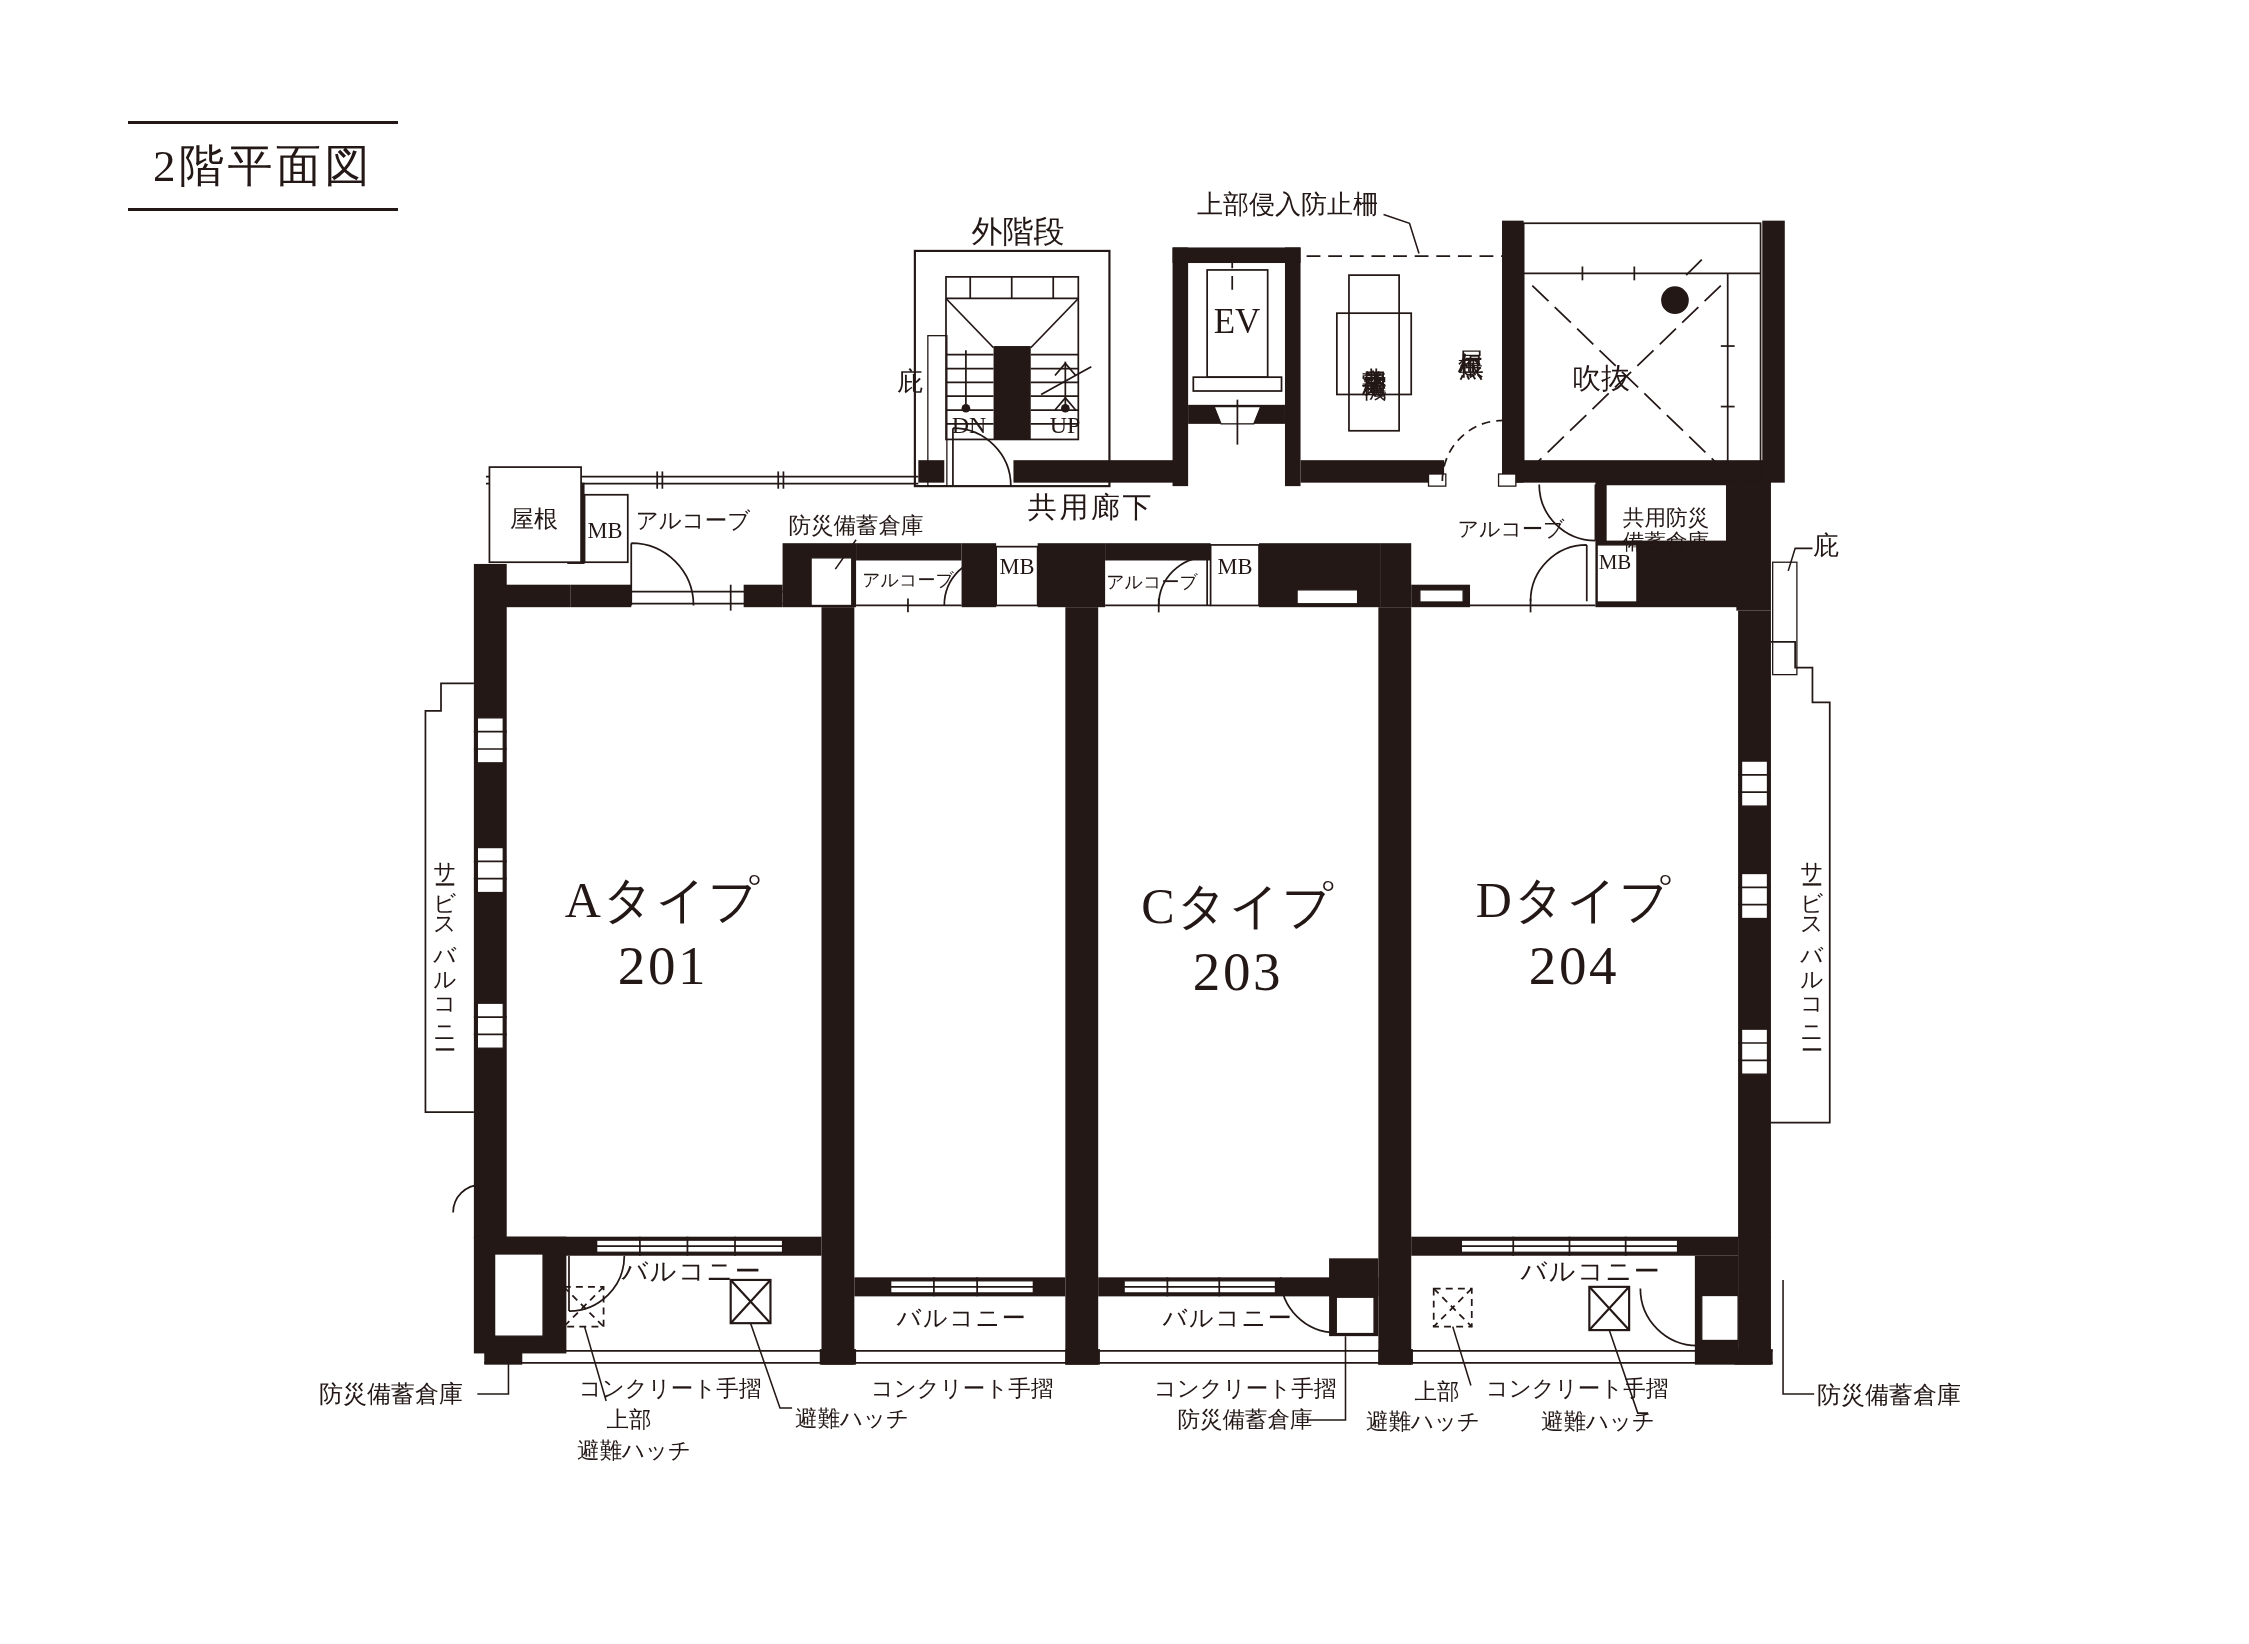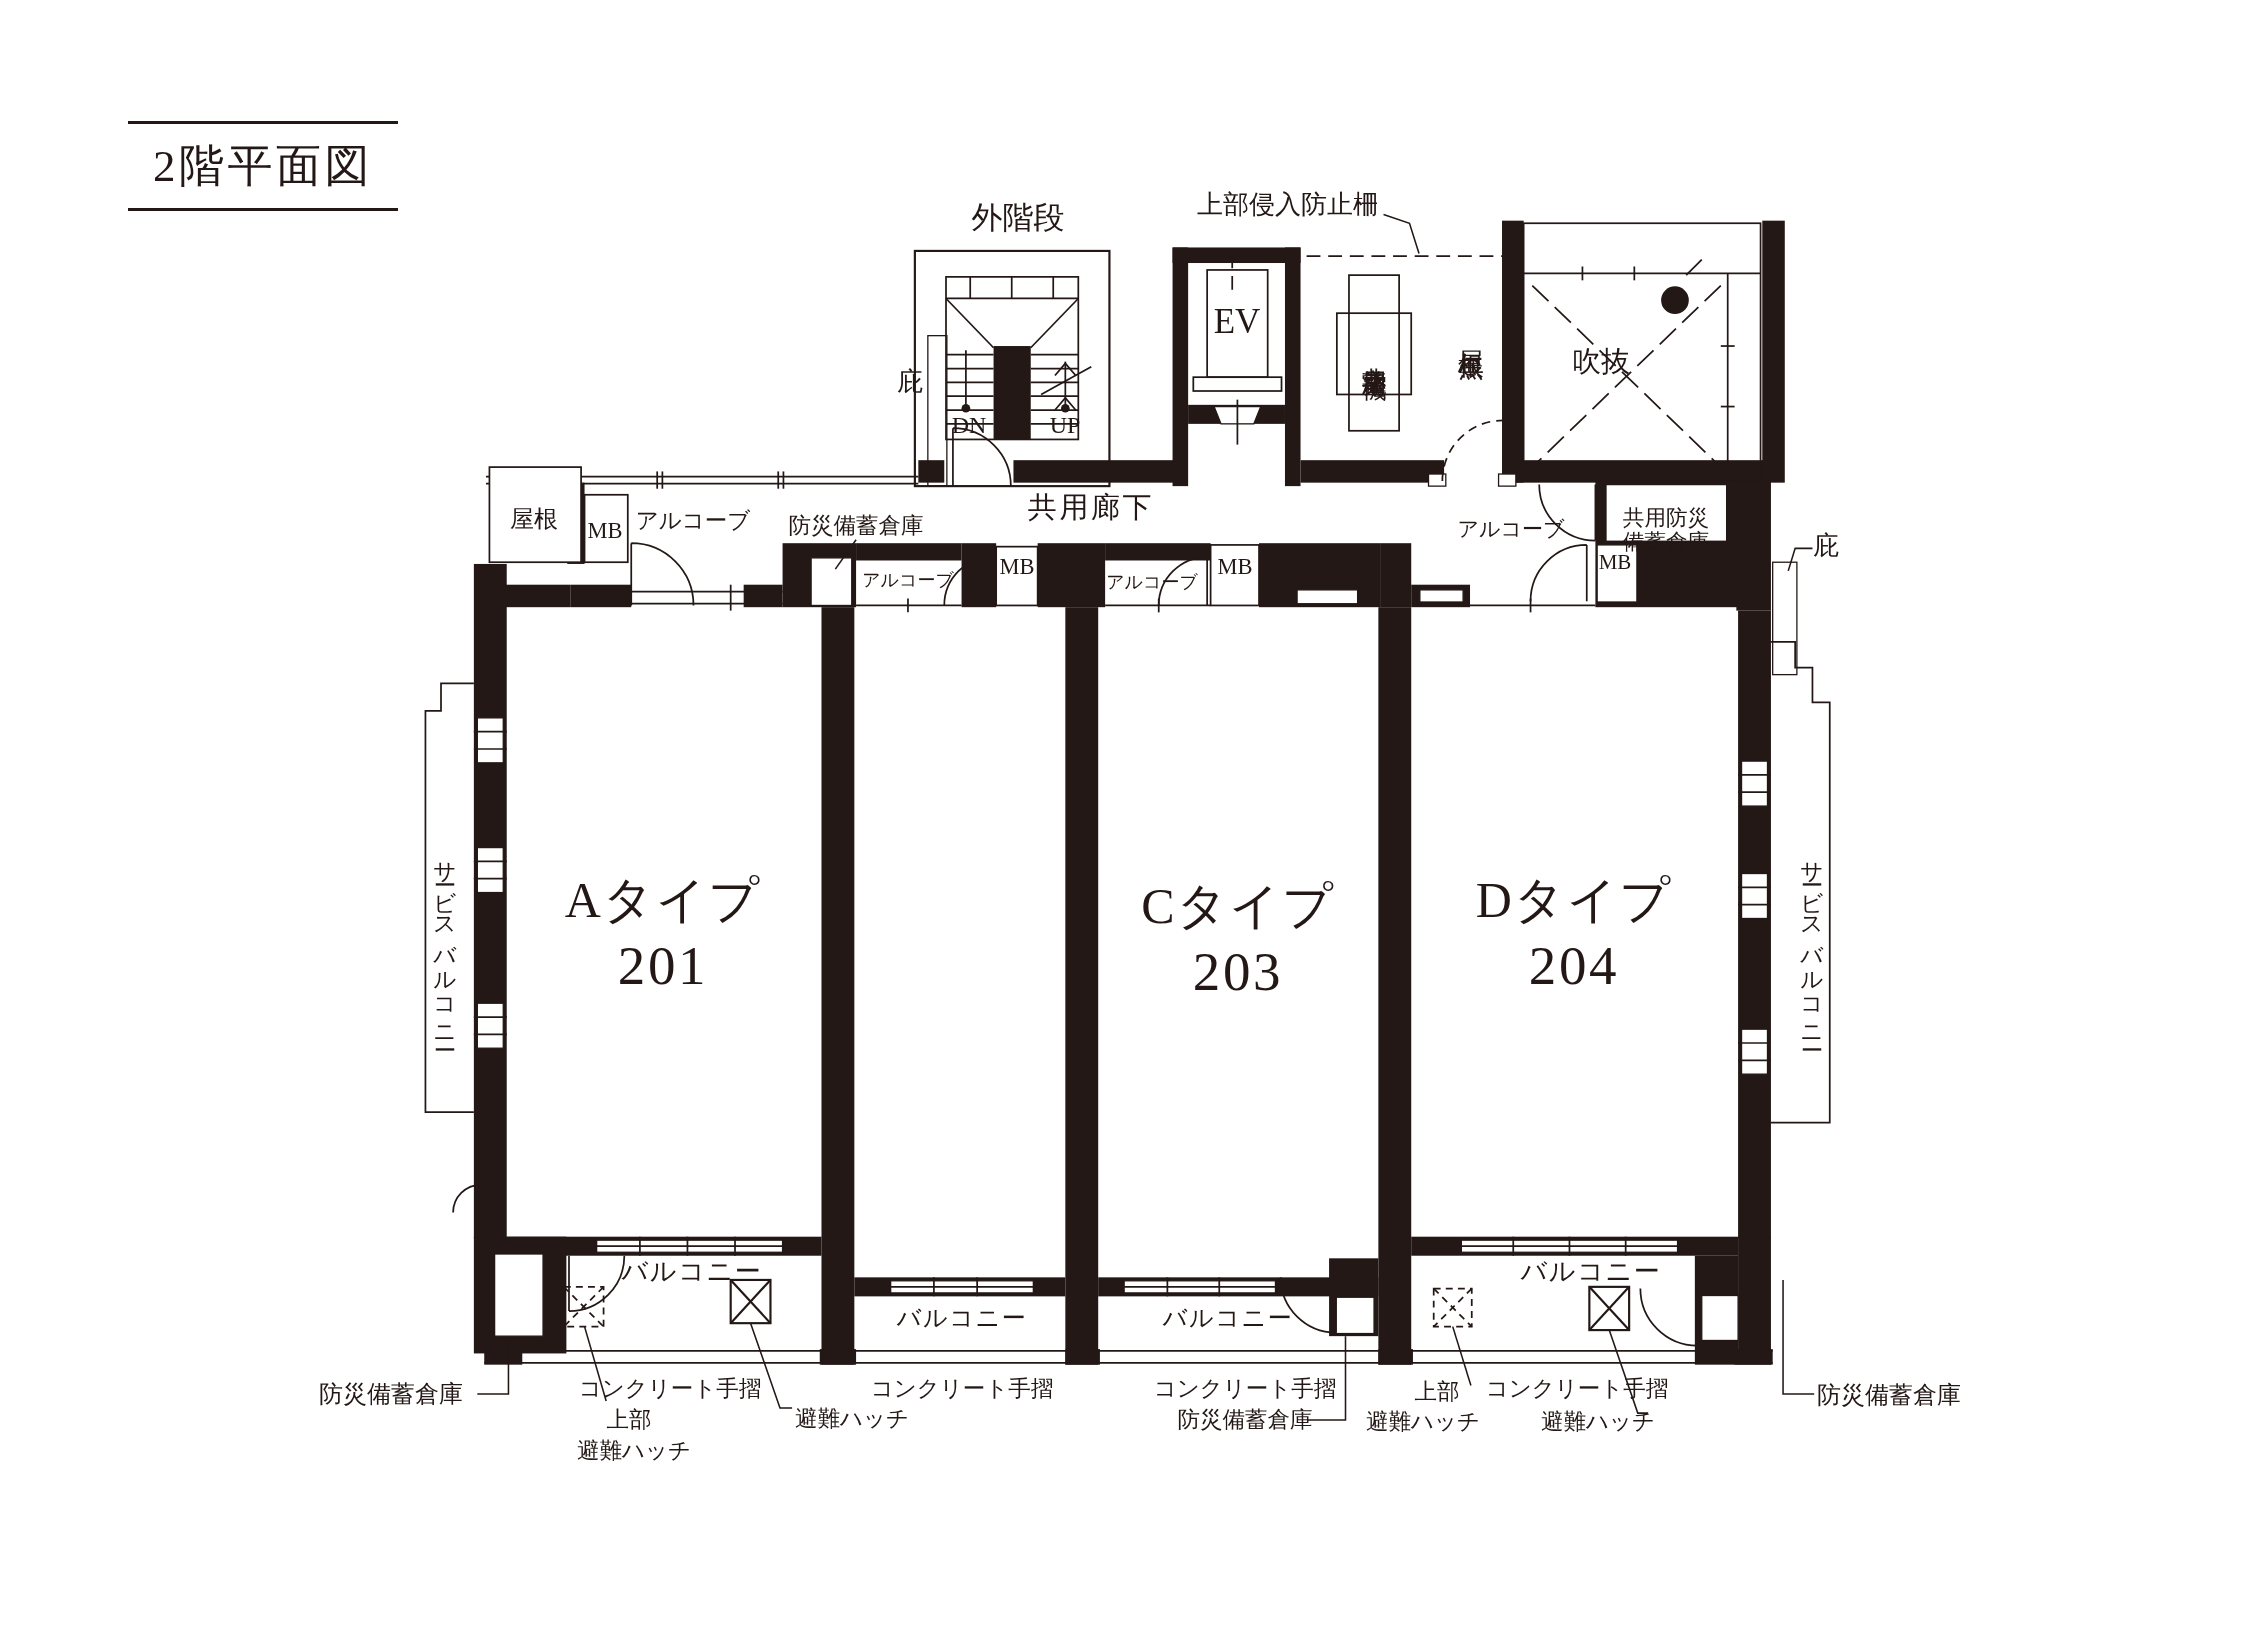--- a/index.html
+++ b/index.html
@@ -259,29 +259,29 @@
     <path d="M2098,1612 H2062 V1480"></path>
     <path d="M2096,634 H2076 L2068,660"></path>
     <path d="M990,624 L966,658"></path>
   </g>
 </svg>
 
 <div class="titlebox">
   <div class="t">2階平面図</div>
 </div>
 
-<div class="lbl" style="left:1018px;top:220px;font-size:31px;font-family:Liberation Mono, monospace;">外階段</div>
+<div class="lbl" style="left:1018px;top:232px;font-size:31px;">外階段</div>
 <div class="lbl" style="left:910px;top:382px;font-size:26px;">庇</div>
 <div class="lbl" style="left:966px;top:425px;font-size:24px;padding-left:6px;">DN</div>
 <div class="lbl" style="left:1065px;top:425px;font-size:24px;">UP</div>
 <div class="lbl" style="left:1288px;top:205px;font-size:26px;">上部侵入防止柵</div>
 <div class="lbl" style="left:1237px;top:322px;font-size:35px;">EV</div>
 <div class="lbl v" style="left:1374px;top:353px;font-size:25px;">非常用発電機</div>
 <div class="lbl v" style="left:1470px;top:348px;font-size:26px;">屋根無し</div>
-<div class="lbl" style="left:1601px;top:364px;font-size:29px;font-family:Liberation Mono, monospace;">吹抜</div>
+<div class="lbl" style="left:1601px;top:379px;font-size:29px;">吹抜</div>
 
 <div class="lbl" style="left:534px;top:519px;font-size:24px;">屋根</div>
 <div class="lbl" style="left:605px;top:531px;font-size:22.5px;">MB</div>
 <div class="lbl" style="left:693px;top:521px;font-size:22.5px;">アルコーブ</div>
 <div class="lbl" style="left:856px;top:526px;font-size:22.5px;">防災備蓄倉庫</div>
 <div class="lbl" style="left:908px;top:581px;font-size:18px;">アルコーブ</div>
 <div class="lbl" style="left:1017px;top:567px;font-size:22.5px;">MB</div>
 <div class="lbl" style="left:1091px;top:508px;font-size:29px;letter-spacing:2.6px;">共用廊下</div>
 <div class="lbl" style="left:1152px;top:583px;font-size:18px;">アルコーブ</div>
 <div class="lbl" style="left:1235px;top:567px;font-size:22.5px;">MB</div>

